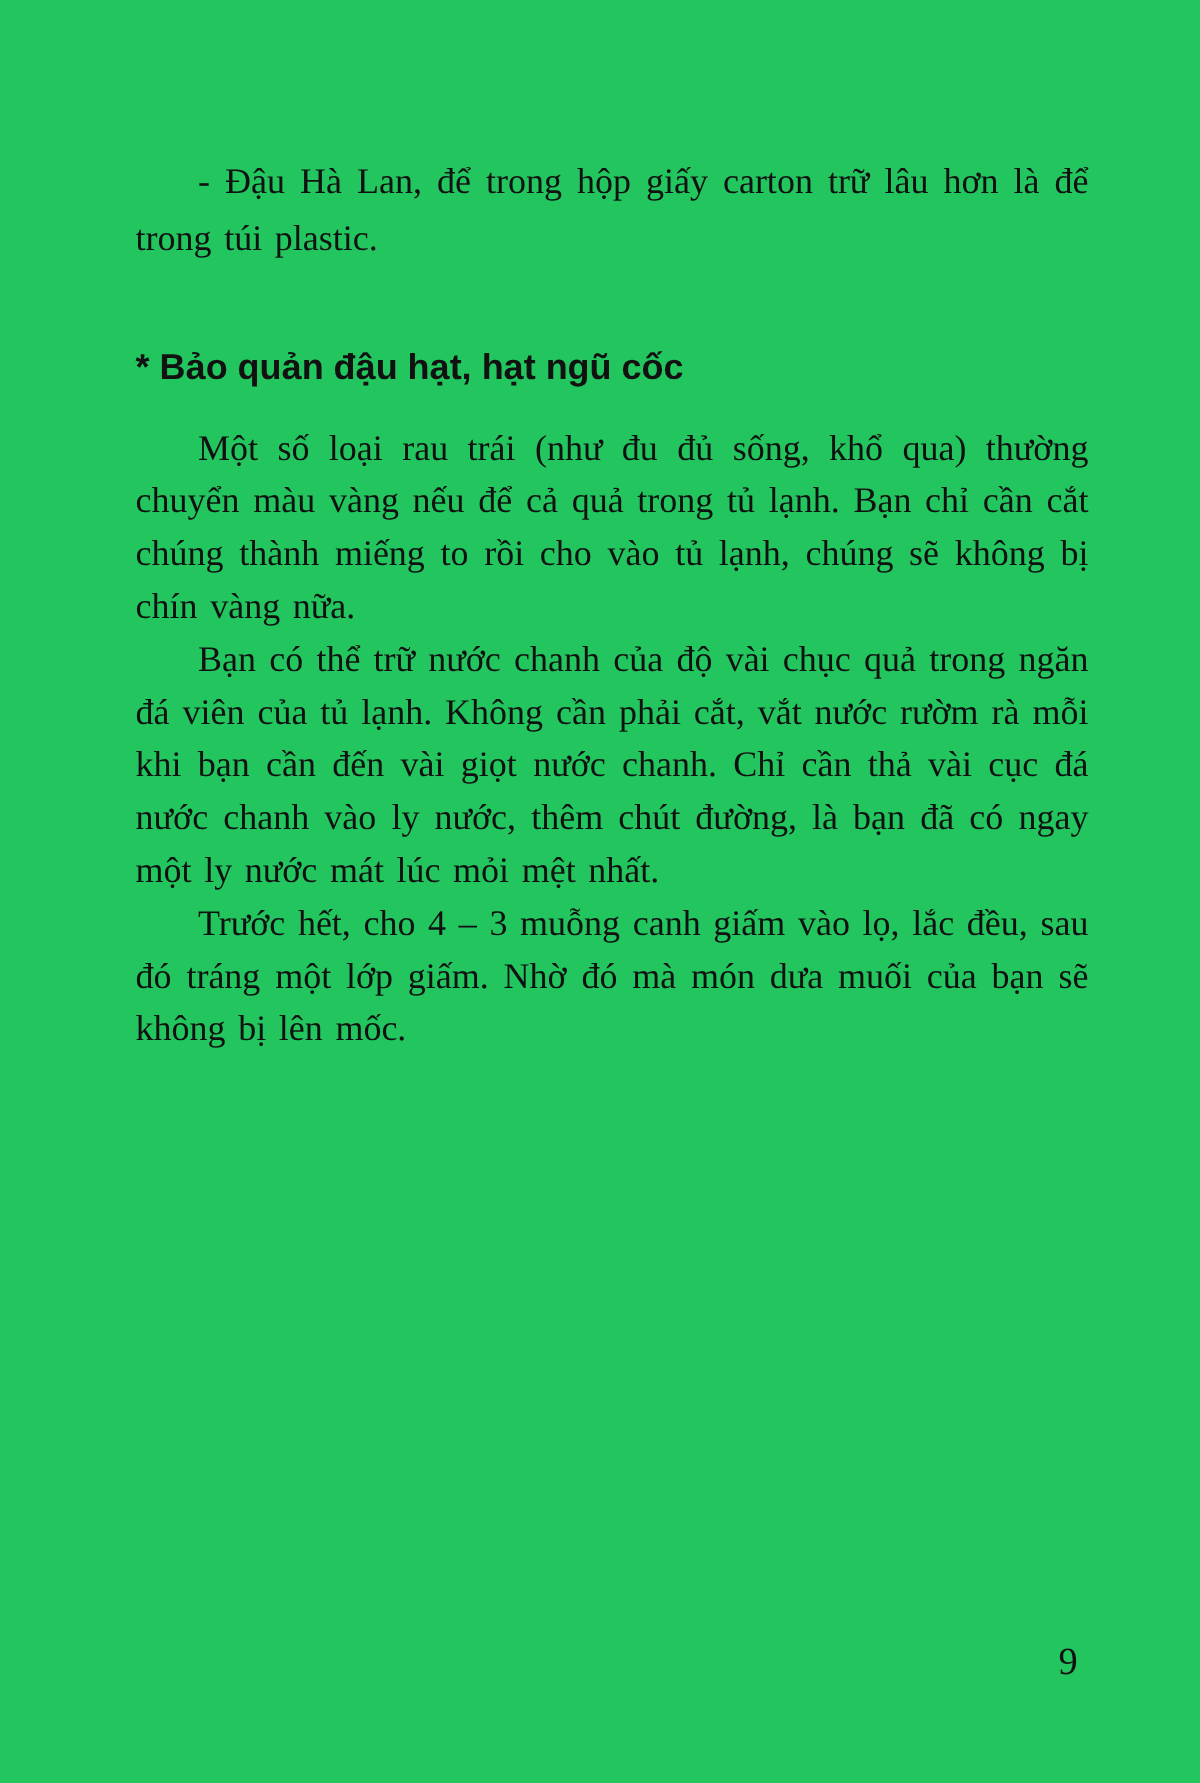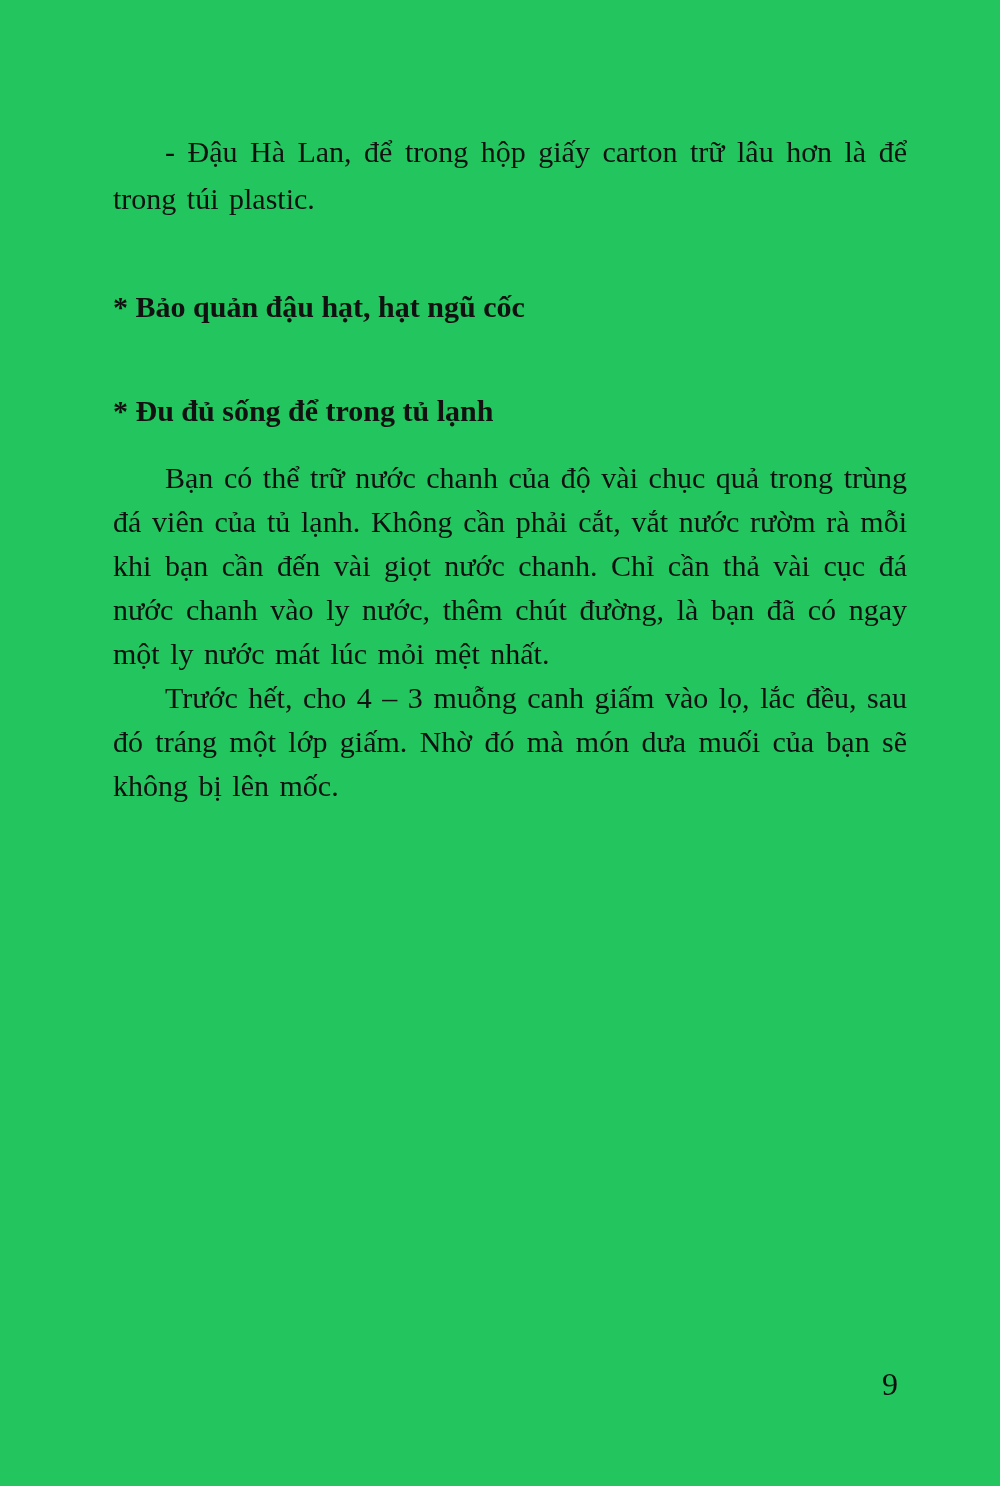--- a/index.html
+++ b/index.html
@@ -29,21 +29,21 @@
     line-height: 44px;
     text-align: justify;
     text-indent: 52px;
     word-spacing: 3px;
     margin: 0;
   }
   .para.intro {
     line-height: 47px;
   }
   .heading {
-    font-family: Liberation Serif, serif;
+    font-family: Liberation Sans, sans-serif;
     font-weight: 700;
     font-size: 30px;
     line-height: 38px;
     margin: 66px 0 26px 0;
     letter-spacing: 0px;
   }
   .section .para {
     margin-top: 0;
   }
   .page-number {
@@ -61,25 +61,25 @@
 <div class="page">
   <div class="content">
 
     <p class="para intro">- Đậu Hà Lan, để trong hộp giấy carton trữ lâu hơn là để trong túi plastic.</p>
 
     <div class="section">
       <h2 class="heading">* Bảo quản đậu hạt, hạt ngũ cốc</h2>
     </div>
 
     <div class="section">
-      <h2 class="heading">* Đu đủ sống để trong tủ lạnh</h2>
+      <p class="para">Một số loại rau trái (như đu đủ sống, khổ qua) thường chuyển màu vàng nếu để cả quả trong tủ lạnh. Bạn chỉ cần cắt chúng thành miếng to rồi cho vào tủ lạnh, chúng sẽ không bị chín vàng nữa.</p>
     </div>
 
     <div class="section">
-      <p class="para">Bạn có thể trữ nước chanh của độ vài chục quả trong trùng đá viên của tủ lạnh. Không cần phải cắt, vắt nước rườm rà mỗi khi bạn cần đến vài giọt nước chanh. Chỉ cần thả vài cục đá nước chanh vào ly nước, thêm chút đường, là bạn đã có ngay một ly nước mát lúc mỏi mệt nhất.</p>
+      <p class="para">Bạn có thể trữ nước chanh của độ vài chục quả trong ngăn đá viên của tủ lạnh. Không cần phải cắt, vắt nước rườm rà mỗi khi bạn cần đến vài giọt nước chanh. Chỉ cần thả vài cục đá nước chanh vào ly nước, thêm chút đường, là bạn đã có ngay một ly nước mát lúc mỏi mệt nhất.</p>
     </div>
 
     <div class="section">
       <p class="para">Trước hết, cho 4 – 3 muỗng canh giấm vào lọ, lắc đều, sau đó tráng một lớp giấm. Nhờ đó mà món dưa muối của bạn sẽ không bị lên mốc.</p>
     </div>
 
   </div>
 
   <div class="page-number">9</div>
 </div>

